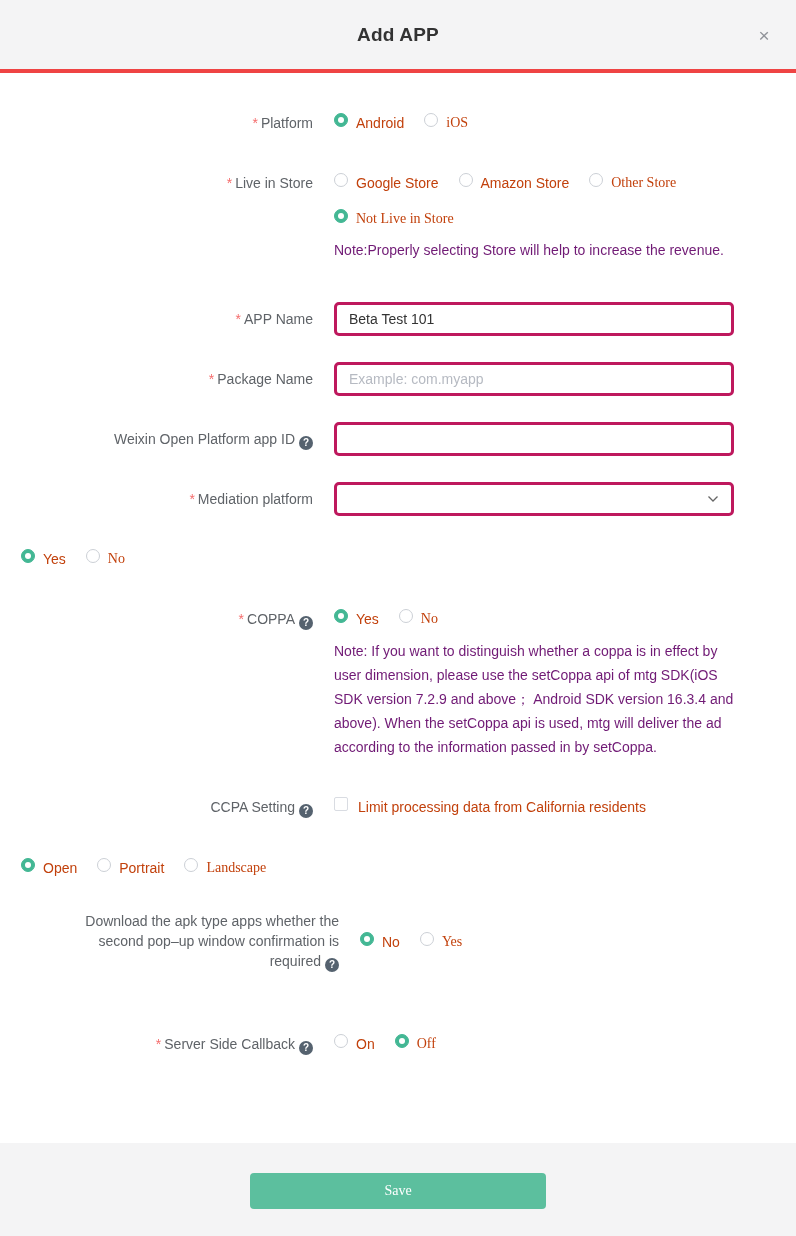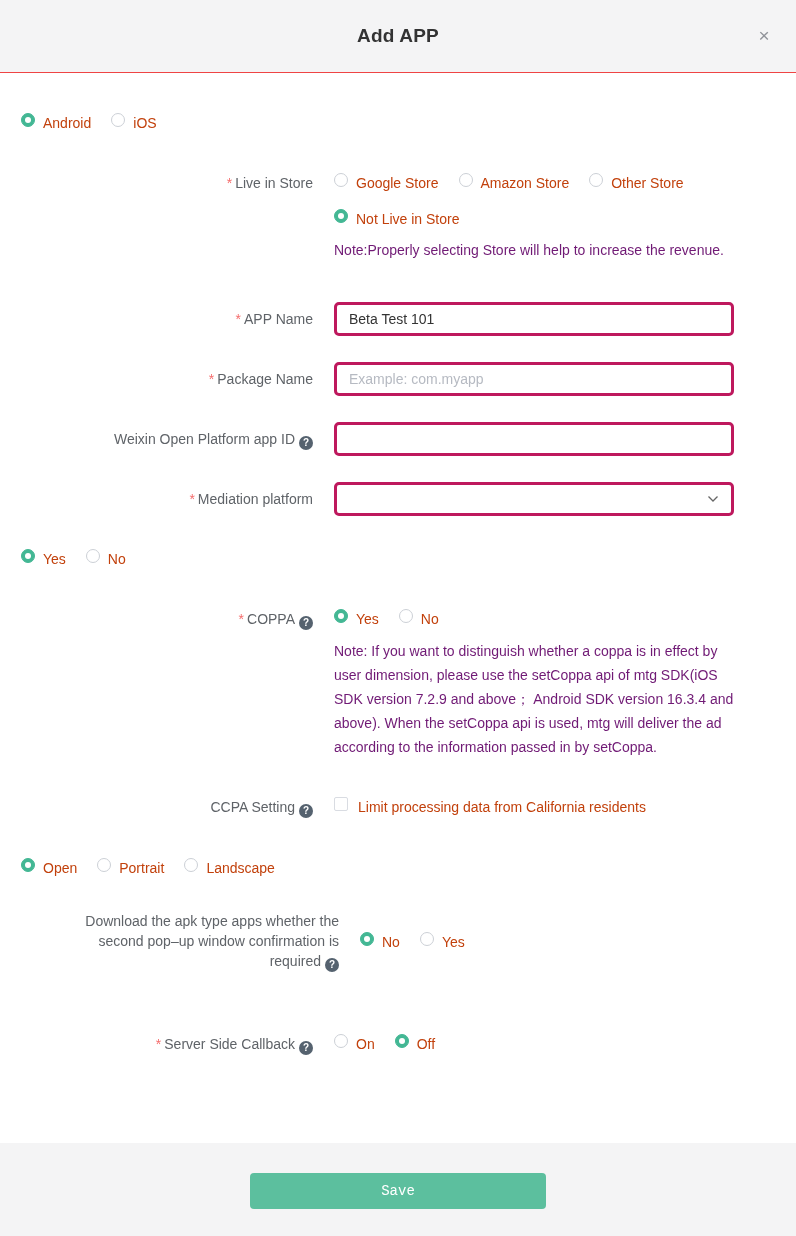--- a/index.html
+++ b/index.html
@@ -15,21 +15,21 @@
     height: 1236px;
     display: flex;
     flex-direction: column;
     background: #fff;
   }
   
   .modal-header {
     position: relative;
     height: 73px;
     background: #f4f4f5;
-    border-bottom: 1px solid #ef4444;
+    border-bottom: 4px solid #ef4444;
     display: flex;
     align-items: center;
     justify-content: center;
     flex: 0 0 auto;
   }
   .modal-title {
     font-size: 19px;
     font-weight: 700;
     color: #333;
     letter-spacing: 0.2px;
@@ -81,21 +81,21 @@
     align-items: center;
     line-height: 20px;
   }
   .radio-item, .check-item {
     display: inline-flex;
     align-items: flex-start;
     margin-right: 20px;
     cursor: pointer;
     color: #c2410c;
   }
-  .radio-item:last-child { margin-right: 0; }
+  .radio-item:last-child { margin-right: 0; font-family: Liberation Serif, serif; }
   
   .radio {
     width: 14px;
     height: 14px;
     border-radius: 50%;
     border: 1px solid #ccd0d6;
     background: #fff;
     margin-right: 8px;
     position: relative;
     flex: 0 0 auto;
@@ -187,38 +187,39 @@
     padding-top: 30px;
   }
   .save-btn {
     width: 296px;
     height: 36px;
     background: #5cbf9e;
     border: none;
     border-radius: 4px;
     color: #fff;
     font-size: 14px;
-    font-family: Liberation Mono, monospace;
+    font-family: Liberation Serif, serif;
     cursor: pointer;
   }
   .chevron-svg { display: block; }
 </style>
 </head>
 <body>
 
 <div class="modal">
 
   <div class="modal-header">
     <div class="modal-title">Add APP</div>
     <div class="close-btn">×</div>
   </div>
 
   <div class="modal-body">
 
     <div class="form-row">
+      <div class="row-label"><span class="req">*</span><span>Platform</span></div>
       <div class="row-control">
         <div class="opt-line">
           <label class="radio-item">
             <span class="radio checked"></span>
             <span>Android</span>
           </label>
           <label class="radio-item">
             <span class="radio"></span>
             <span>iOS</span>
           </label>

